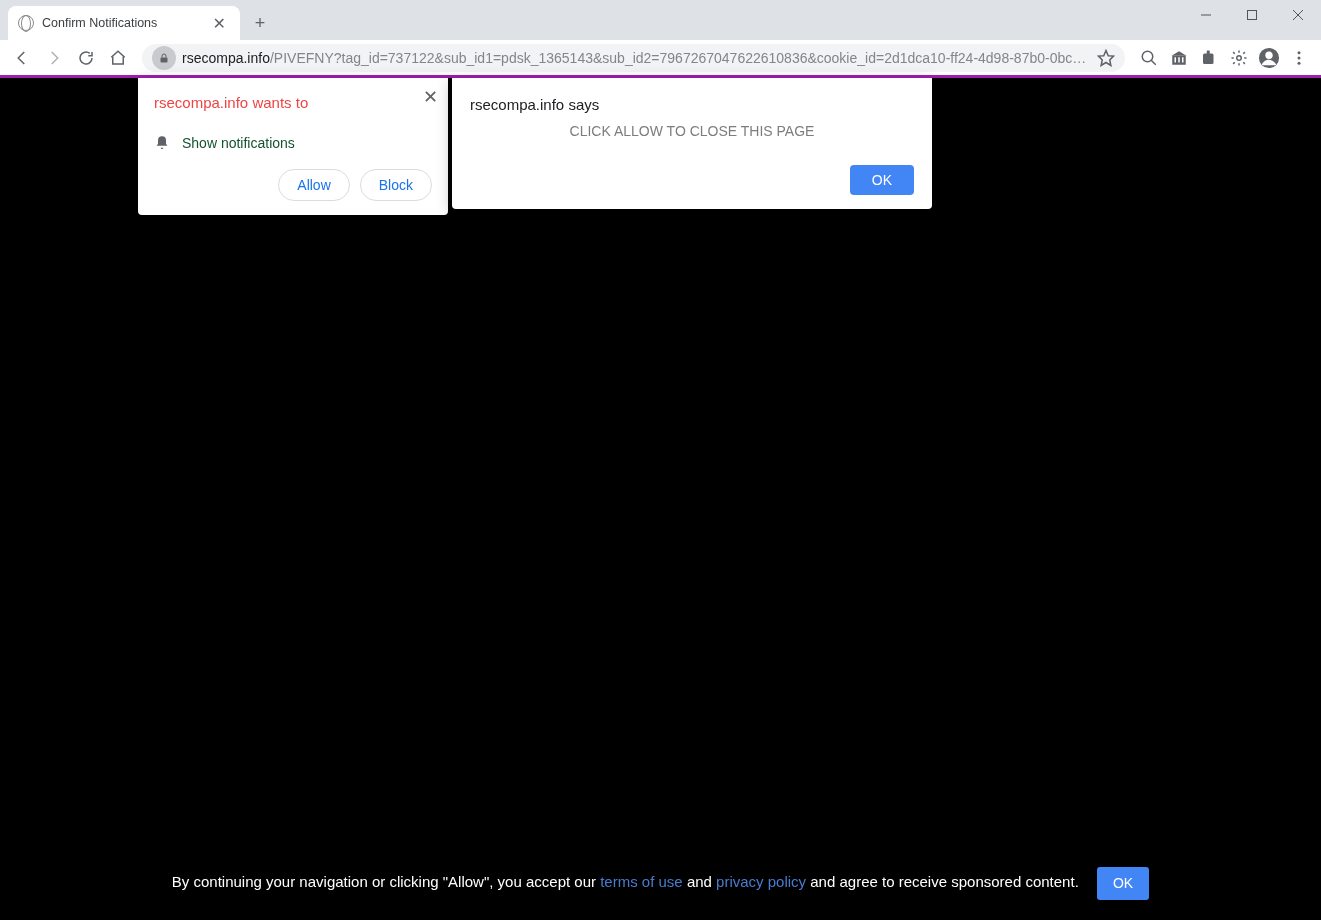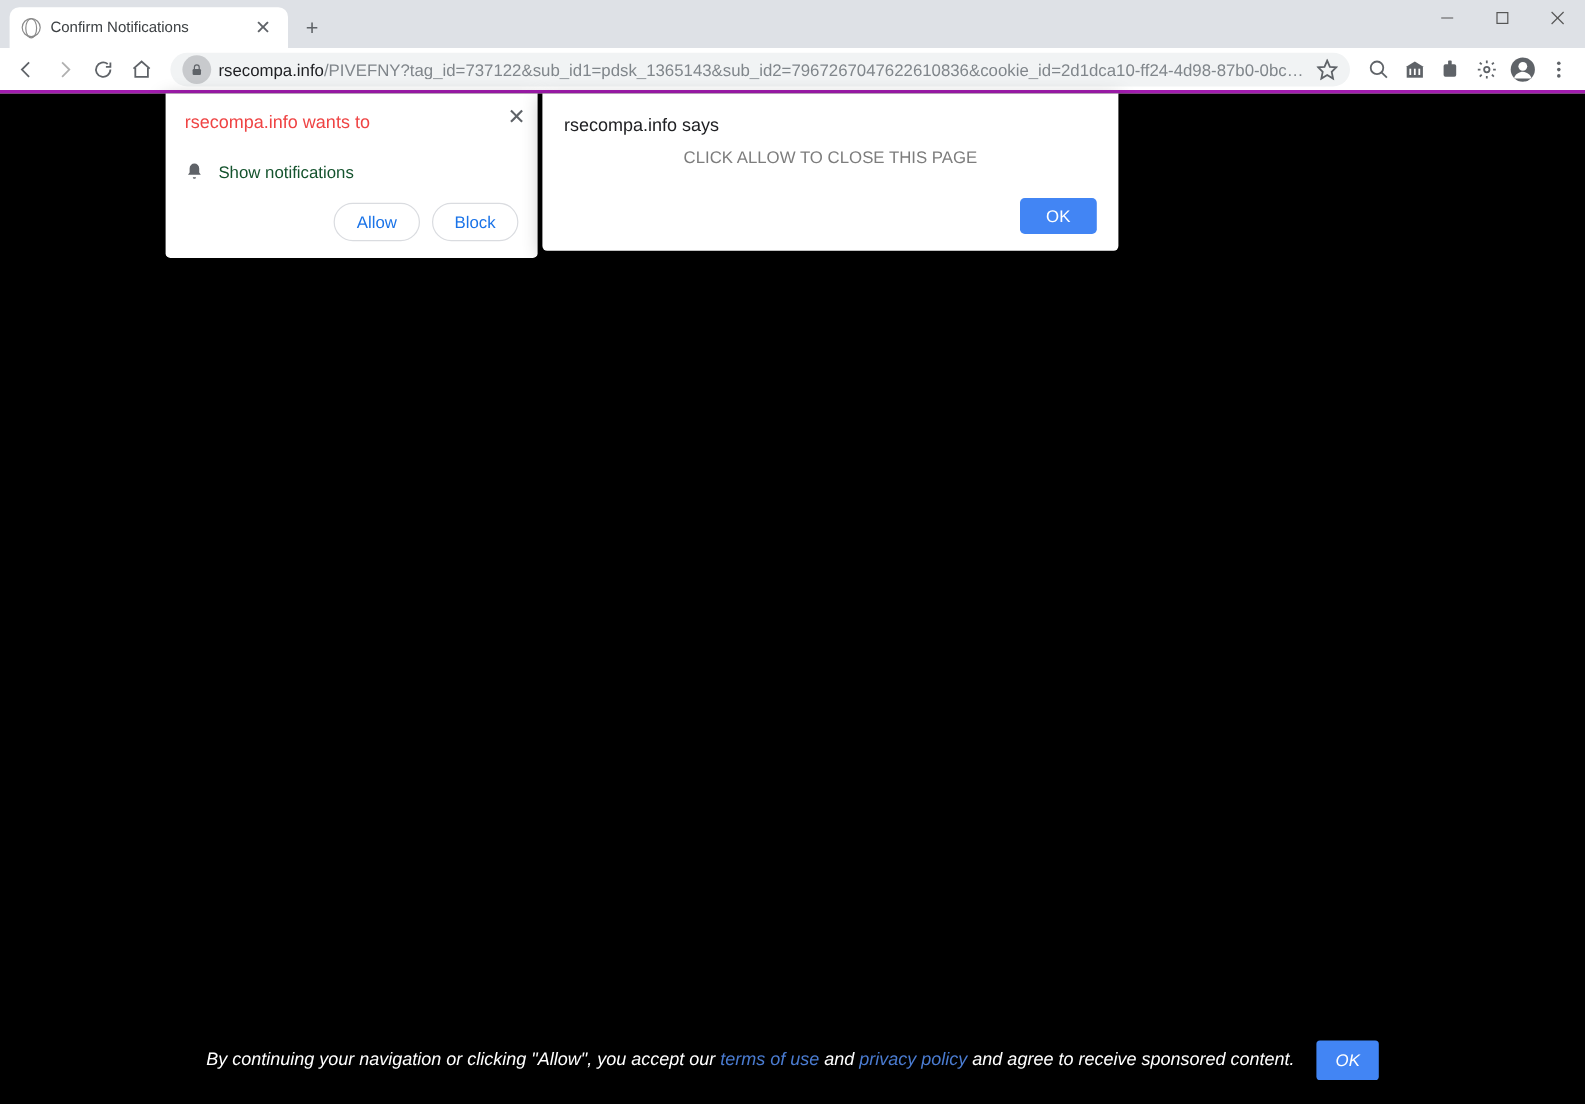--- a/index.html
+++ b/index.html
@@ -26,21 +26,21 @@
   .addr { flex:1; height:28px; background:#f1f3f4; border-radius:14px; display:flex; align-items:center; padding:0 10px; margin:0 6px; }
   .addr .lock-chip { width:24px; height:24px; background:#c8cacd; border-radius:50%; display:flex; align-items:center; justify-content:center; margin-right:6px; }
   .addr-text { flex:1; font-size:14px; color:#80868b; white-space:nowrap; overflow:hidden; text-overflow:ellipsis; }
   .addr-text .host { color:#202124; }
   .addr .star { color:#5f6368; margin-left:6px; }
   .ext-icons { display:flex; gap:2px; align-items:center; }
 
   
   .page { position:absolute; top:78px; left:0; right:0; bottom:0; background:#000; }
   .headline { position:absolute; top:418px; left:0; right:0; text-align:center; color:#b9b9b9; font-size:46px; font-weight:700; }
-  .consent { position:absolute; bottom:20px; left:0; right:0; text-align:center; color:#fff; font-size:15px; line-height:1.5;font-style:italic; }
+  .consent { position:absolute; bottom:20px; left:0; right:0; text-align:center; color:#fff; font-size:15px; line-height:1.5; }
   .consent a { color:#4a7bd0; text-decoration:none; }
   .consent .ok-btn { display:inline-block; background:#4285f4; color:#fff; padding:6px 16px; border-radius:3px; margin-left:14px; font-size:14px; vertical-align:middle; }
 
   
   .popup { position:absolute; top:78px; background:#fff; box-shadow:0 4px 16px rgba(0,0,0,.3); border-radius:0 0 4px 4px; }
   .perm-popup { left:138px; width:310px; padding:16px 16px 14px 16px; }
   .perm-popup .title { font-size:15px; color:#ef4444; margin-bottom:24px; }
   .perm-popup .close { position:absolute; top:8px; right:10px; font-size:18px; color:#5f6368; }
   .perm-popup .row { display:flex; align-items:center; gap:12px; color:#14532d; font-size:14px; margin-bottom:18px; }
   .perm-popup .bell { width:16px; height:16px; }

